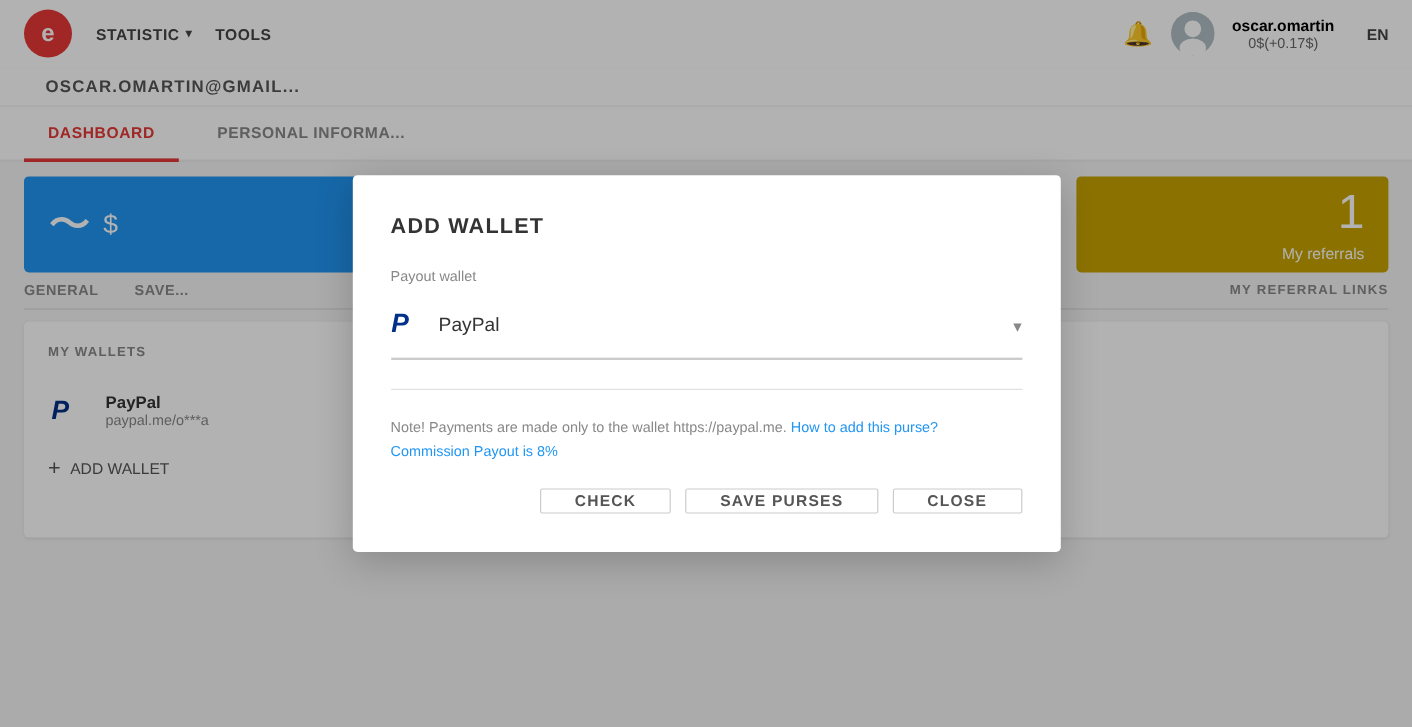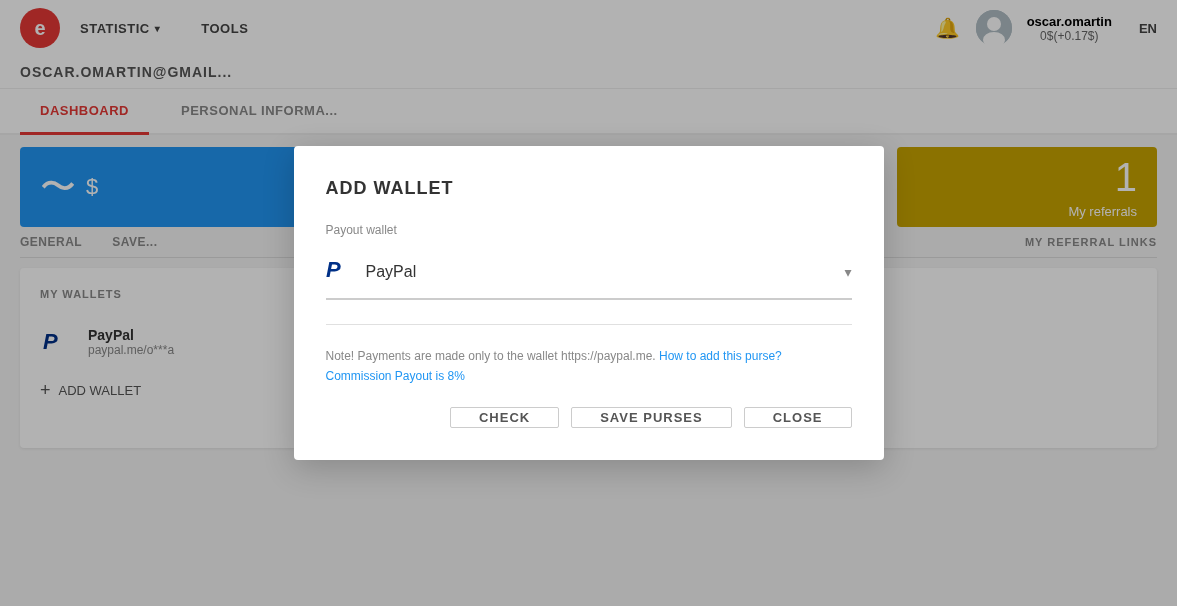--- a/index.html
+++ b/index.html
@@ -23,21 +23,21 @@
     }
     .nav-logo {
       width: 40px; height: 40px;
       background: #e53935;
       border-radius: 50%;
       display: flex; align-items: center; justify-content: center;
       color: white; font-weight: bold; font-size: 20px;
       margin-right: 20px;
     }
     .nav-links {
-      display: flex; gap: 41px; align-items: center; flex: 1;
+      display: flex; gap: 19px; align-items: center; flex: 1;
     }
     .nav-link {
       font-size: 13px; font-weight: 600; color: #444; letter-spacing: 0.5px;
       display: flex; align-items: center; gap: 5px; cursor: pointer;
     }
     .nav-link .chevron { font-size: 10px; }
     .nav-right {
       display: flex; align-items: center; gap: 15px;
     }
     .bell-icon { font-size: 20px; color: #666; cursor: pointer; }
@@ -47,21 +47,21 @@
       color: #fff; font-size: 16px;
     }
     .user-info { text-align: right; }
     .user-name { font-size: 13px; font-weight: 600; color: #000000; }
     .user-balance { font-size: 12px; color: #666; text-align: center; }
     .lang { font-size: 13px; color: #444; font-weight: 600; margin-left: 12px; }
 
     
     .email-bar {
       background: #fff;
-      padding: 8px 20px;
+      padding: 8px 38px;
       font-size: 14px; font-weight: 600; color: #555; letter-spacing: 1px;
       border-bottom: 1px solid #eee;
     }
 
     
     .tabs {
       background: #fff;
       display: flex; gap: 12px;
       border-bottom: 2px solid #eee;
       padding: 0 20px;

